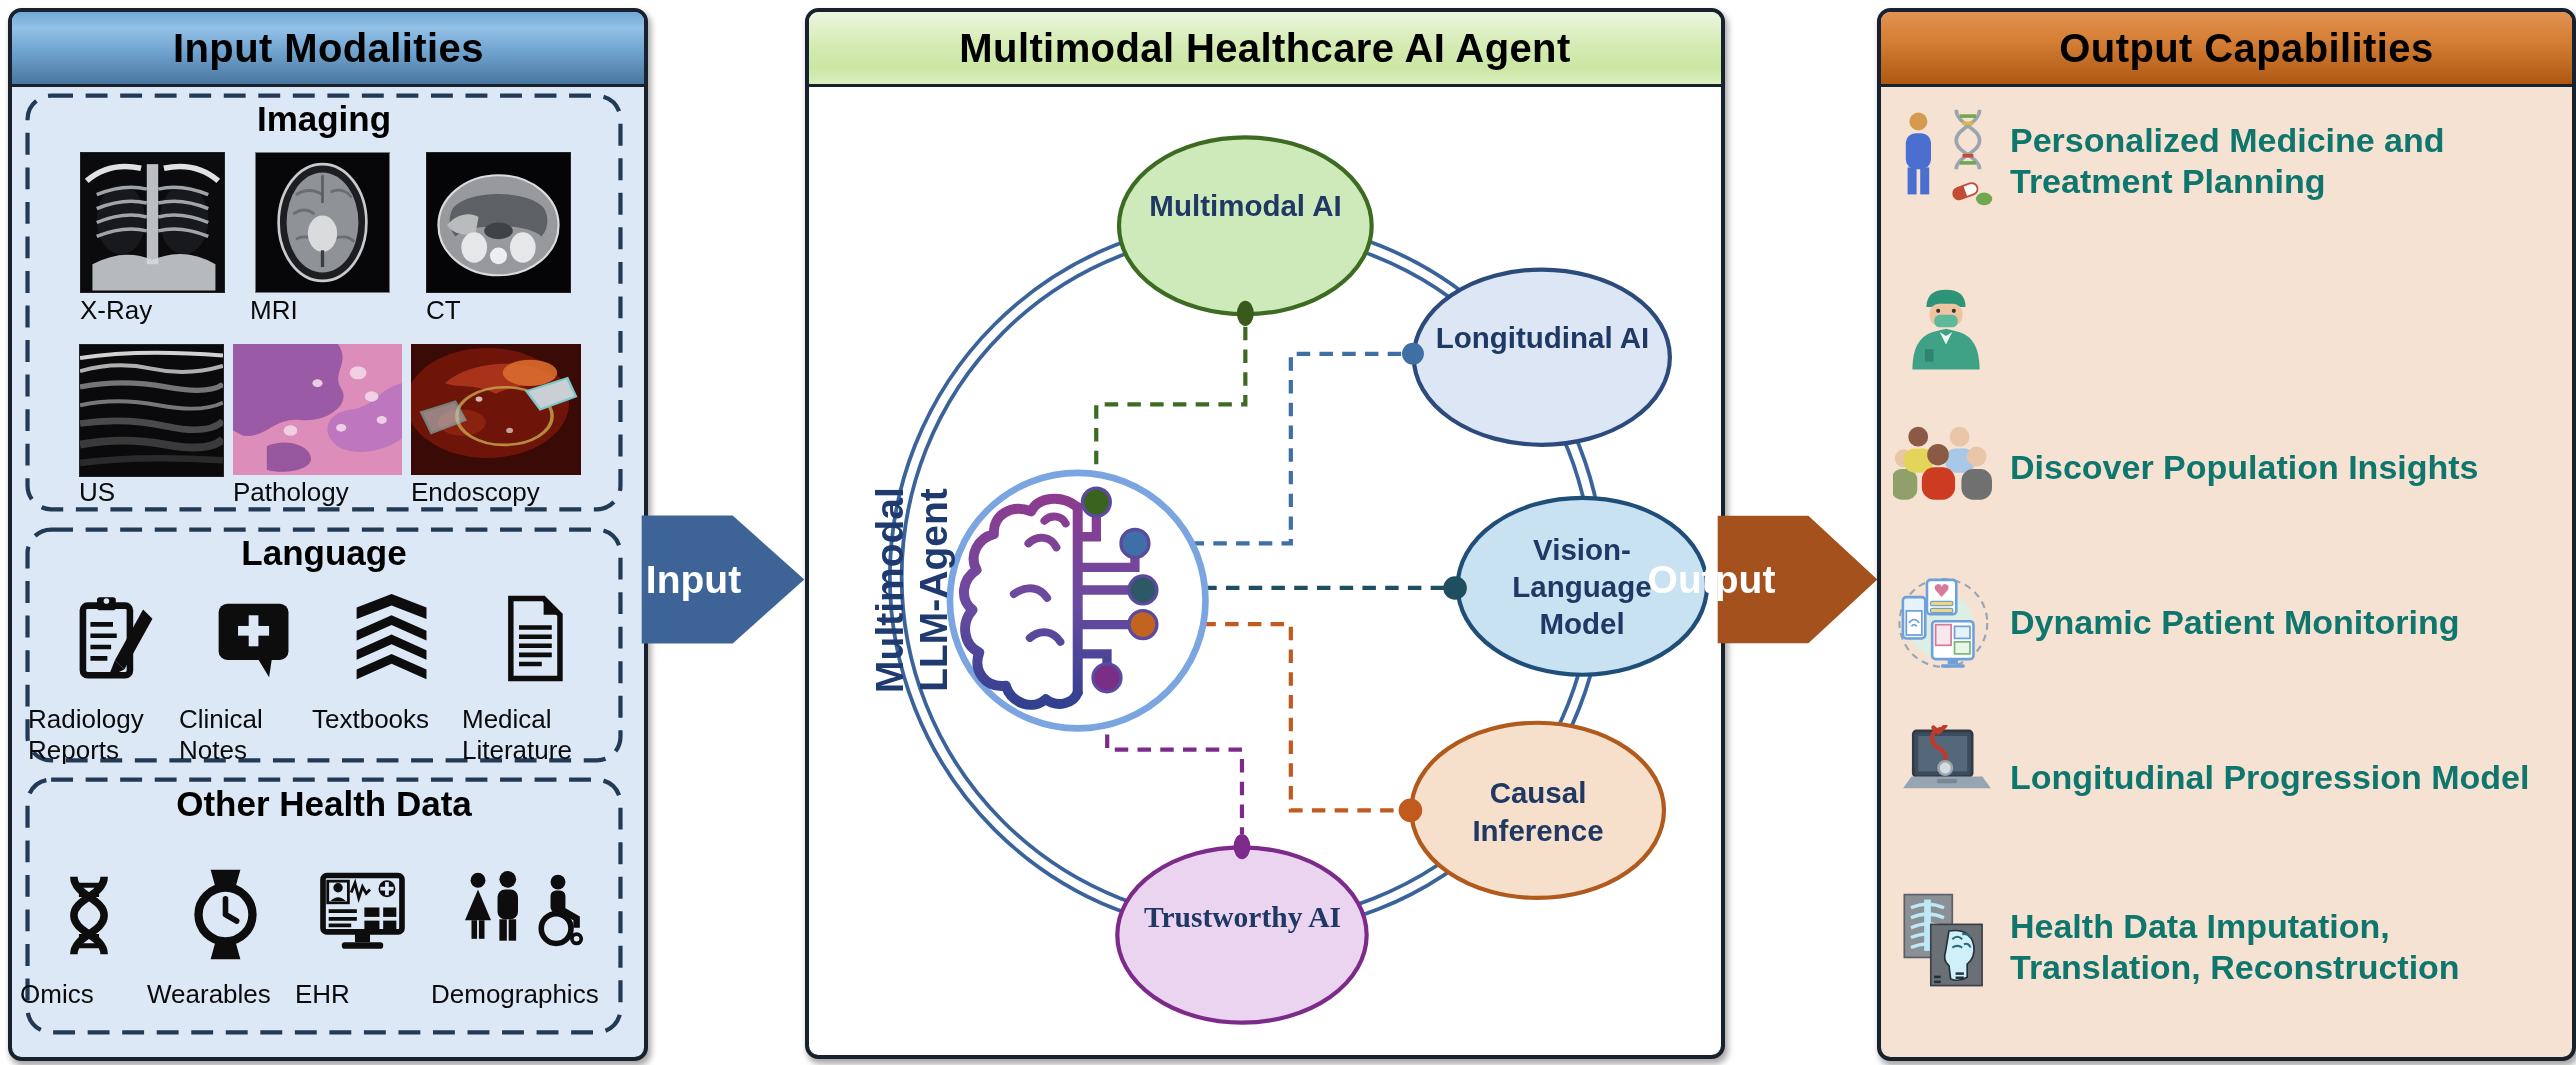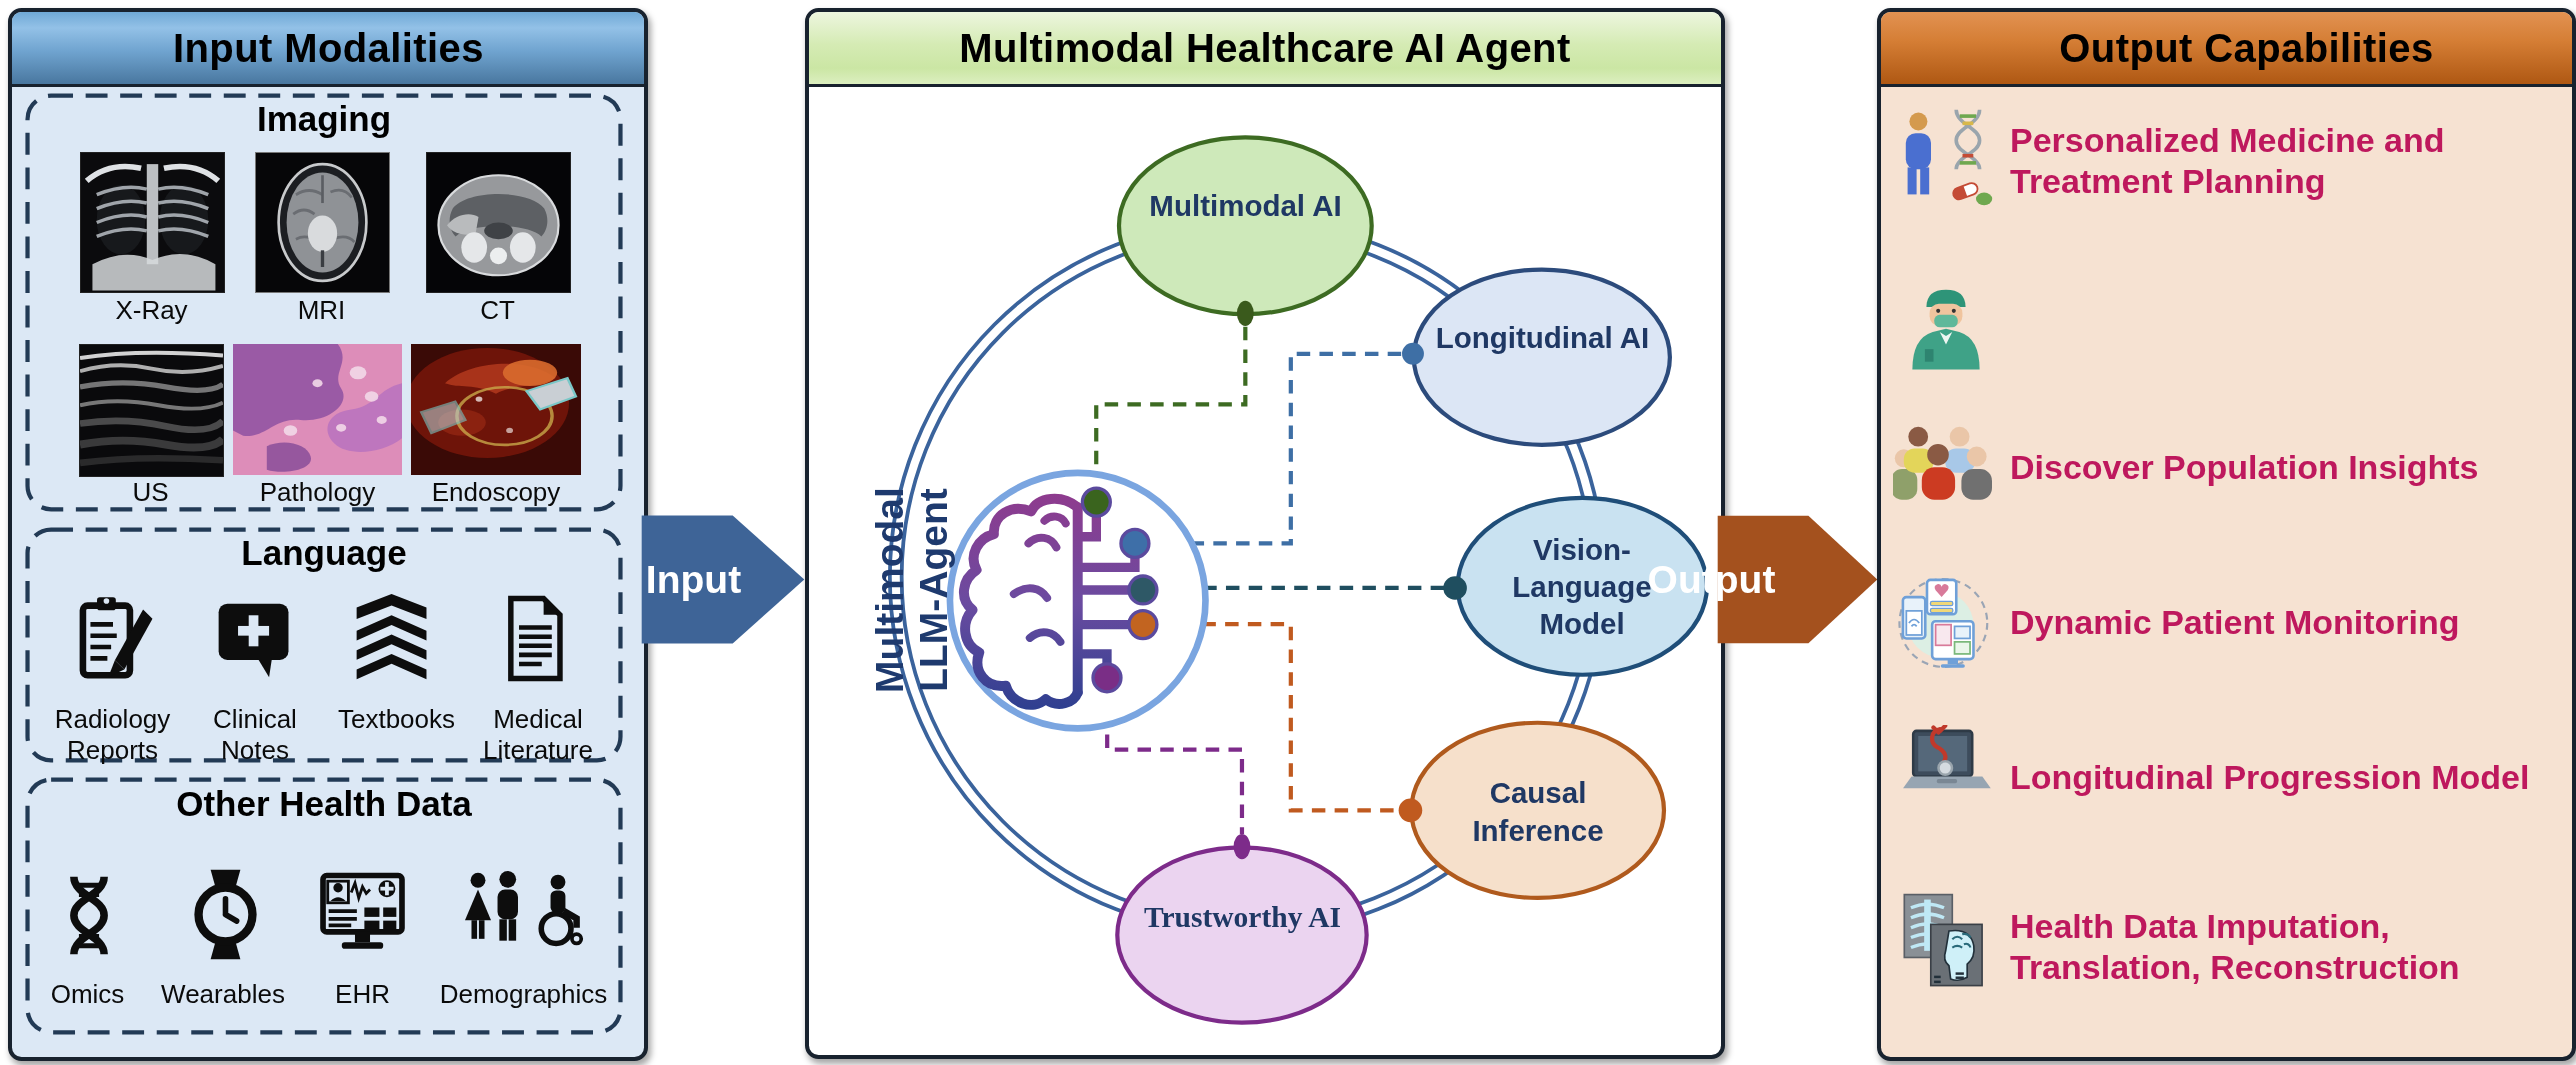--- a/index.html
+++ b/index.html
@@ -8,24 +8,24 @@
   .abs{position:absolute;}
   .panel{position:absolute;border:4.2px solid #18222E;border-radius:13.5px;
          box-shadow:2.5px 4.2px 5.9px rgba(0,0,0,.35);overflow:hidden;}
   .panel-header{height:72px;border-bottom:3.4px solid #18222E;display:flex;
          align-items:center;justify-content:center;font-weight:bold;
          font-size:40px;color:#000;letter-spacing:0.4px;}
   .hdr-blue{background:linear-gradient(180deg,#6FA9D6 0%,#93C1E7 22%,#6FA3CF 55%,#49779F 100%);}
   .hdr-green{background:linear-gradient(180deg,#EDF6DF 0%,#D5EBB4 45%,#CBE6A4 78%,#DCEFC0 100%);}
   .hdr-orange{background:linear-gradient(180deg,#E29252 0%,#D57E35 40%,#AF5813 100%);padding-left:40px;}
   .sec-title{position:absolute;font-size:35px;font-weight:bold;color:#000;text-align:center;}
-  .img-label{position:absolute;font-size:26px;color:#0a0a0a;text-align:center;line-height:31px;}
+  .img-label{position:absolute;font-size:26px;color:#0a0a0a;line-height:31px;}
   .node-label{position:absolute;font-size:29.5px;font-weight:bold;color:#1F3864;
          text-align:center;line-height:38px;}
-  .out-item{position:absolute;font-size:34px;font-weight:bold;color:#be185d;line-height:41px;}
+  .out-item{position:absolute;font-size:34px;font-weight:bold;color:#0f766e;line-height:41px;}
   .arrow-label{position:absolute;color:#fff;font-size:39px;font-weight:bold;text-align:center;}
   .core-label{position:absolute;left:726px;top:546px;width:371px;height:88px;
          transform:rotate(-90deg);text-align:center;font-size:39px;font-weight:bold;
          color:#1E3A6E;line-height:44px;}
   svg{display:block;}
 </style>
 </head>
 <body>
 
 <div id="stage">

